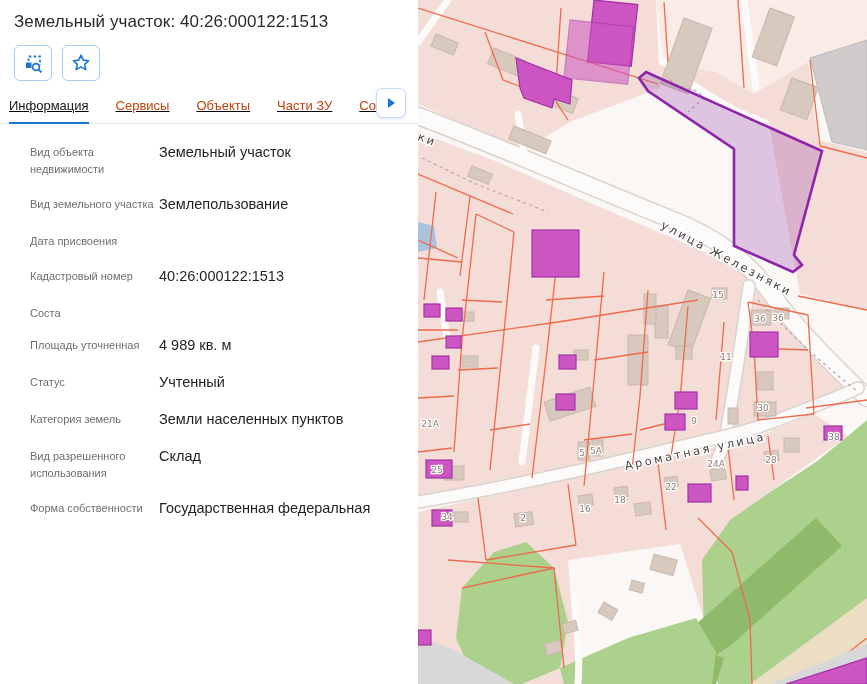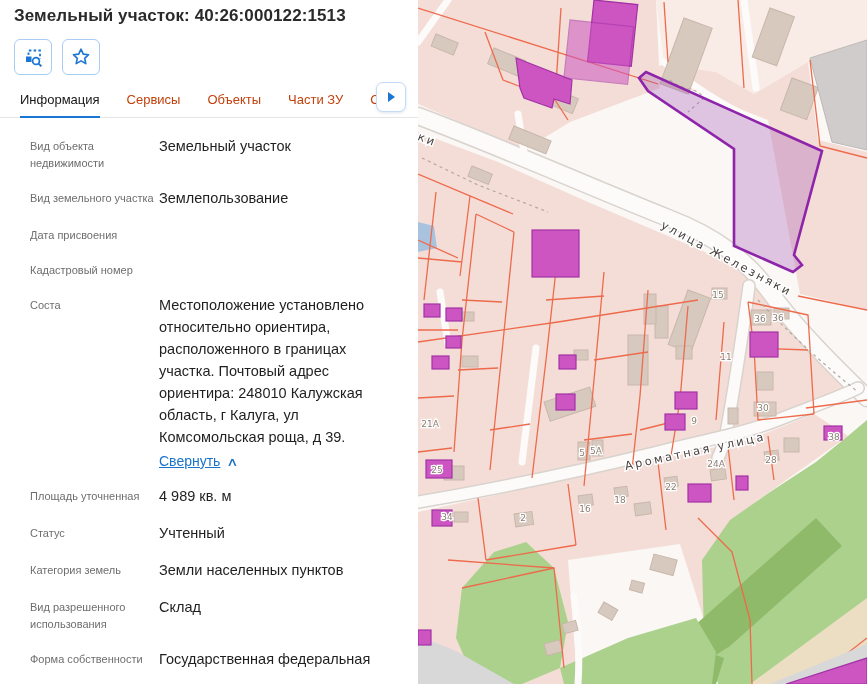--- a/index.html
+++ b/index.html
@@ -11,26 +11,26 @@
     --road:#fcfbfa; --casing:#d9d3cd; --green-light:#abd18c; --green-dark:#8fba69;
     --beige:#ecdec3; --gray-surface:#d8d8d8; --water:#a9c3df;
   }
   *{margin:0;padding:0;box-sizing:border-box;}
   html,body{width:867px;height:684px;overflow:hidden;background:#fff;
     font-family:"Liberation Sans","DejaVu Sans",sans-serif;}
   #app{position:relative;width:867px;height:684px;}
 
   
   #panel{position:absolute;left:0;top:0;width:418px;height:684px;background:#fff;z-index:2;}
-  #panel h1{padding:6px 14px 0;font-size:17px;font-weight:700;color:#2a2a2a;letter-spacing:.1px;}
+  #panel h1{padding:12px 14px 0;font-size:17px;font-weight:400;color:#2a2a2a;letter-spacing:.1px;}
   .toolbar{display:flex;gap:10px;margin:13px 14px 0;}
   .toolbar button{width:38px;height:36px;background:#fff;border:1px solid var(--button-border);
     border-radius:6px;display:flex;align-items:center;justify-content:center;cursor:pointer;padding:0;}
-  .tabs{position:relative;display:flex;gap:27px;margin-top:11px;padding:0 20px;
-    border-bottom:1px solid var(--divider);}
+  .tabs{position:relative;display:flex;gap:27px;margin-top:11px;padding:0 9px;
+    border-bottom:1px solid var(--divider);text-decoration:underline;}
   .tab{font-size:13px;color:#c2410c;padding:6px 0 9px;white-space:nowrap;cursor:pointer;}
   .tab.active{color:#161616;border-bottom:2px solid var(--accent);margin-bottom:-1px;}
   .tab.clipped{max-width:42px;overflow:hidden;}
   .tabs-arrow{position:absolute;right:12px;top:-4px;width:30px;height:30px;background:#fff;
     border:1px solid #c3dcf6;border-radius:7px;box-shadow:0 1px 3px rgba(60,100,160,.18);
     display:flex;align-items:center;justify-content:center;cursor:pointer;}
   .tabs-arrow .tri{width:0;height:0;border-left:7px solid var(--accent);
     border-top:5px solid transparent;border-bottom:5px solid transparent;}
   .fields{margin-top:17px;padding:0 14px;}
   .row{display:flex;margin-bottom:15px;}
@@ -106,29 +106,24 @@
       </div>
       <div class="row">
         <div class="lbl">Вид земельного участка</div>
         <div class="val">Землепользование</div>
       </div>
       <div class="row">
         <div class="lbl">Дата присвоения</div>
       </div>
       <div class="row">
         <div class="lbl">Кадастровый номер</div>
+        <div class="val">40:26:000122:1513</div>
       </div>
       <div class="row" style="margin-bottom:12px;">
         <div class="lbl">Соста</div>
-        <div class="val">
-          <span>Местоположение установлено относительно ориентира, расположенного в границах участка. Почтовый адрес ориентира: 248010 Калужская область, г Калуга, ул Комсомольская роща, д 39.</span>
-          <div class="collapse">
-            <a>Свернуть</a><span class="chev">∧</span>
-          </div>
-        </div>
       </div>
       <div class="row">
         <div class="lbl">Площадь уточненная</div>
         <div class="val">4 989 кв. м</div>
       </div>
       <div class="row">
         <div class="lbl">Статус</div>
         <div class="val">Учтенный</div>
       </div>
       <div class="row">

